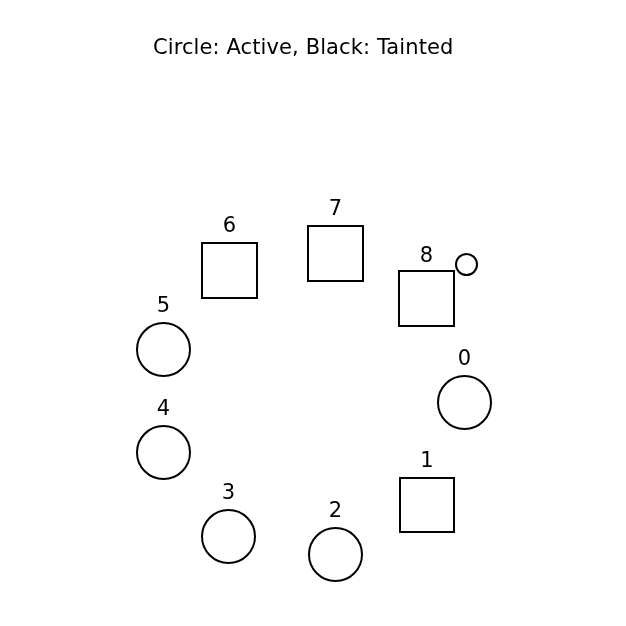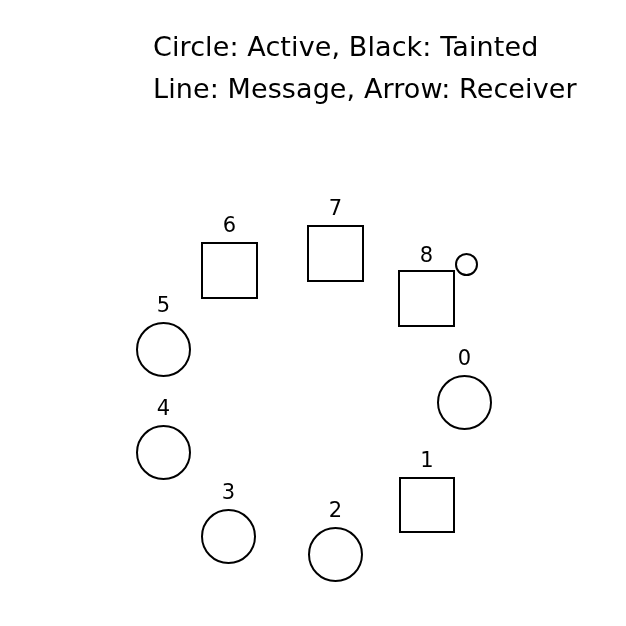--- a/index.html
+++ b/index.html
@@ -17,21 +17,21 @@
   }
 
   
   #legend {
     position: absolute;
     left: 153px;
     top: 26px;
     width: 420px;
   }
   .legend-line {
-    font-size: 27px;
+    font-size: 21px;
     line-height: 42px;
     color: #000000;
     white-space: nowrap;
     letter-spacing: 0.1px;
   }
 
   
   #graph {
     position: absolute;
     left: 0;
@@ -71,21 +71,20 @@
     border: 2px solid #000000;
     border-radius: 50%;
     background: #ffffff;
   }
 </style>
 </head>
 <body>
 
 <div id="legend">
   <div class="legend-line">Circle: Active, Black: Tainted</div>
-  <div class="legend-line">Line: Message, Arrow: Receiver</div>
 </div>
 
 <div id="graph">
     <div class="node">
       <div class="node-shape circle" style="left: 437px; top: 375px; width: 55px; height: 55px; border-color: rgb(0, 0, 0); background: rgb(255, 255, 255);"></div>
       <div class="node-label" style="left: 437px; top: 348px; width: 55px;">0</div>
     </div>
     <div class="node">
       <div class="node-shape square" style="left: 399px; top: 477px; width: 56px; height: 56px; border-color: rgb(0, 0, 0); background: rgb(255, 255, 255);"></div>
       <div class="node-label" style="left: 399px; top: 450px; width: 56px;">1</div>

